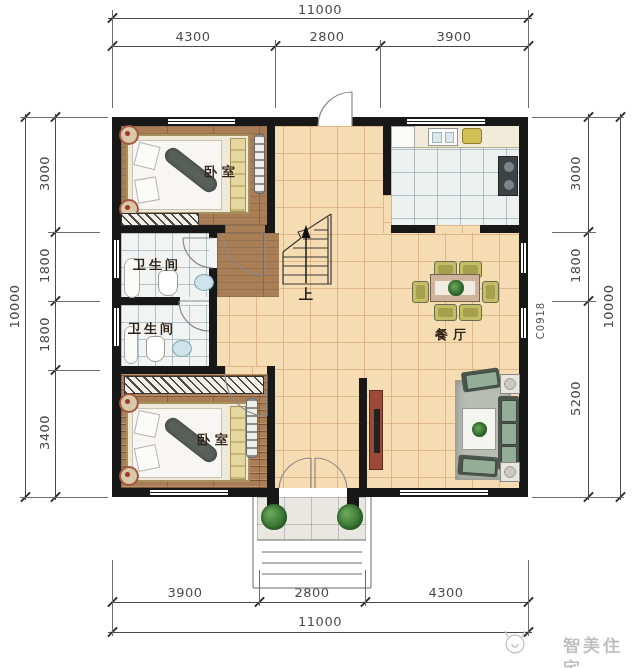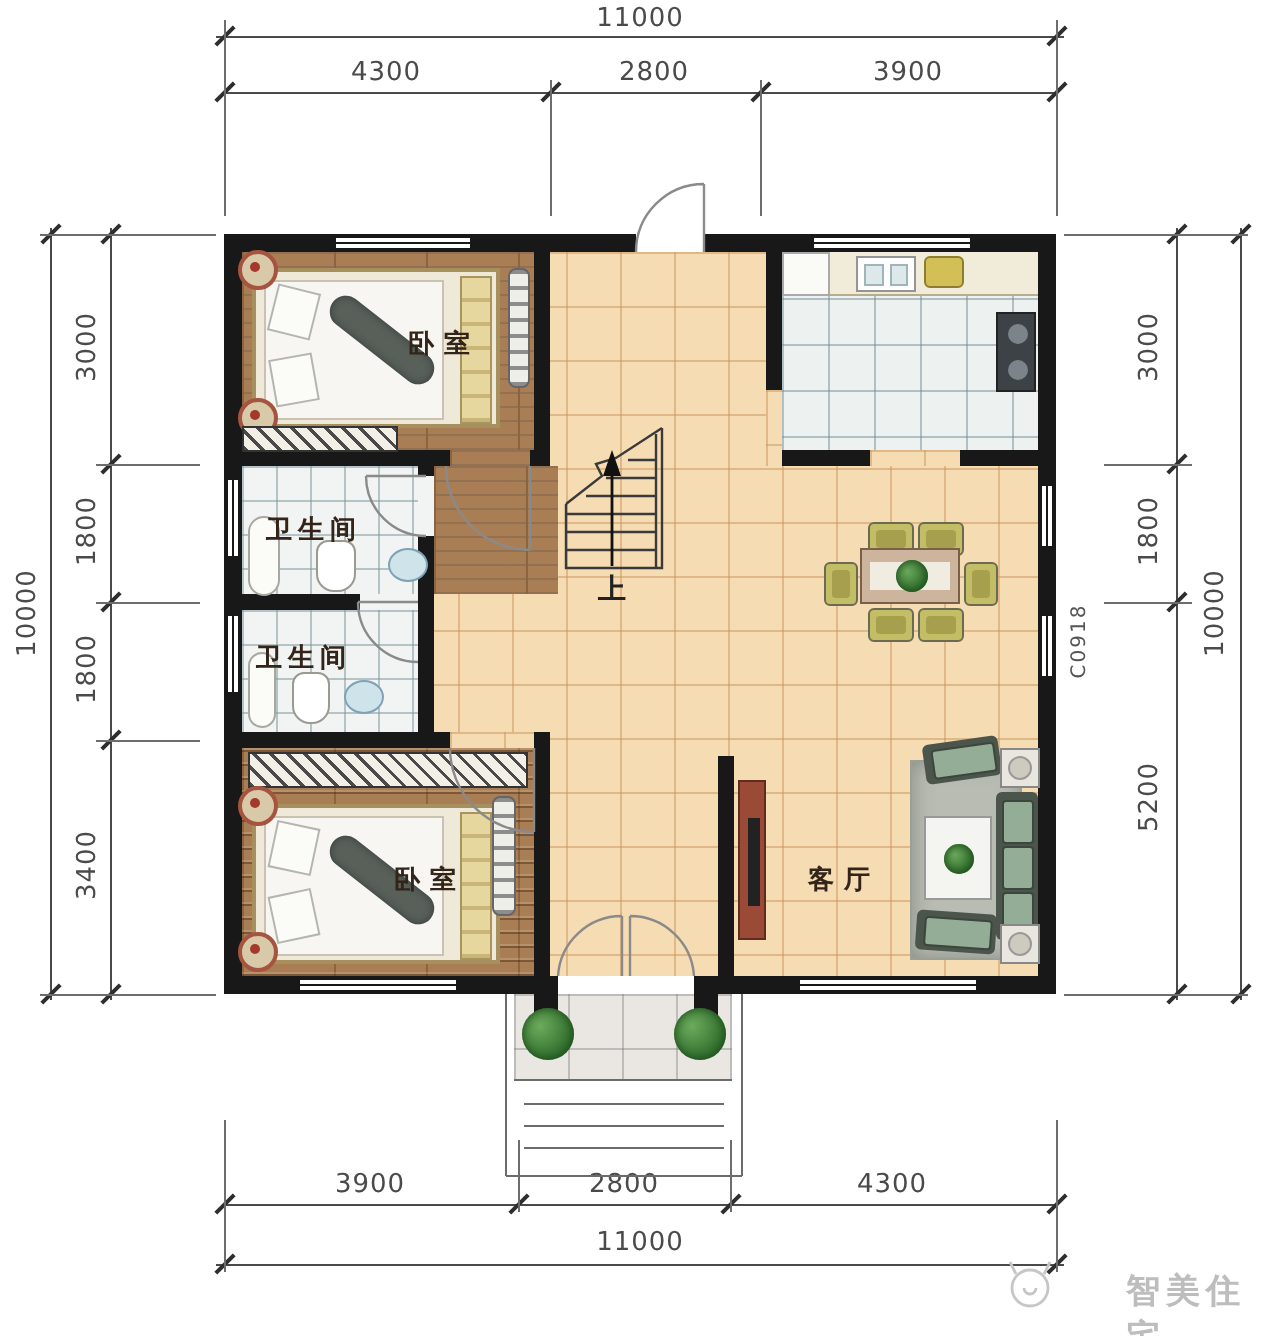--- a/index.html
+++ b/index.html
@@ -313,20 +313,20 @@
     </g>
     <g stroke="#c6c6c6" stroke-width="1.4" fill="none">
       <circle cx="515" cy="644" r="9"></circle>
       <path d="M508,637 L505,631 M522,637 L525,631 M512,644 a3,3 0 1 0 6,0"></path>
     </g>
   </svg>
 
   <div class="rlabel" style="left:172px;top:163px;">卧室</div>
   <div class="rlabel" style="left:107px;top:256px;letter-spacing:3px;">卫生间</div>
   <div class="rlabel" style="left:102px;top:320px;letter-spacing:3px;">卫生间</div>
-  <div class="rlabel" style="left:372px;top:431px;">客厅</div>
+  <div class="rlabel" style="left:403px;top:326px;">餐厅</div>
   <div class="rlabel" style="left:165px;top:431px;">卧室</div>
   <div class="uplabel" style="left:291px;top:286px;">上</div>
   <div class="wincode" style="left:510px;top:315px;">C0918</div>
 
   <div class="watermark" style="left:563px;top:634px;">智美住宅</div>
 
 </div>
 
 </body></html>

